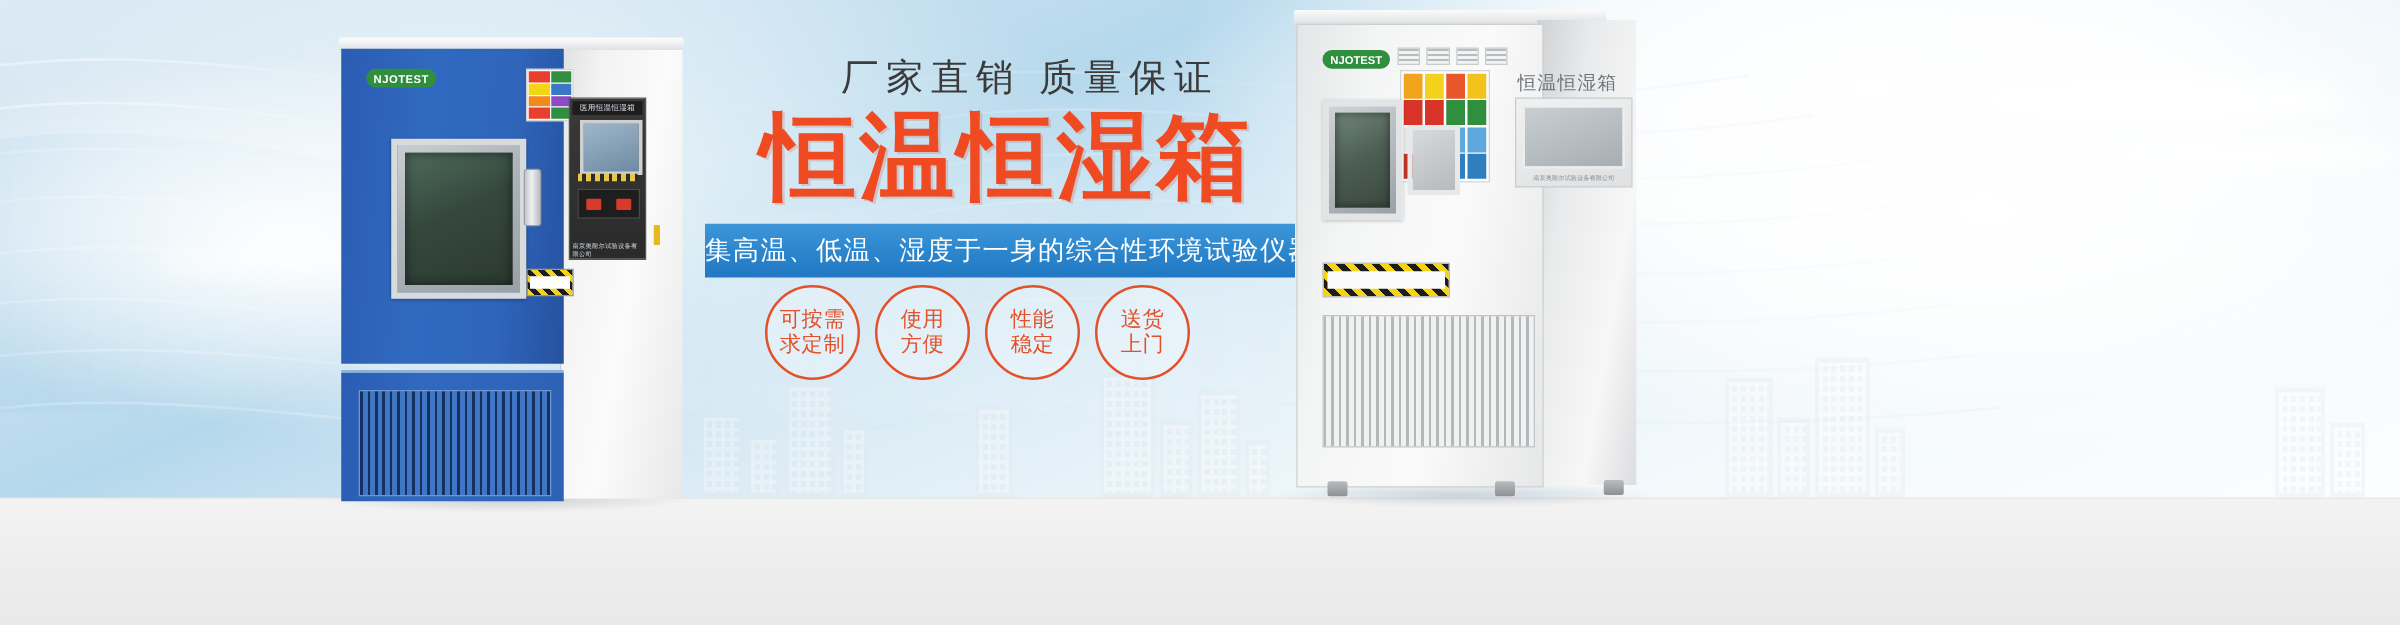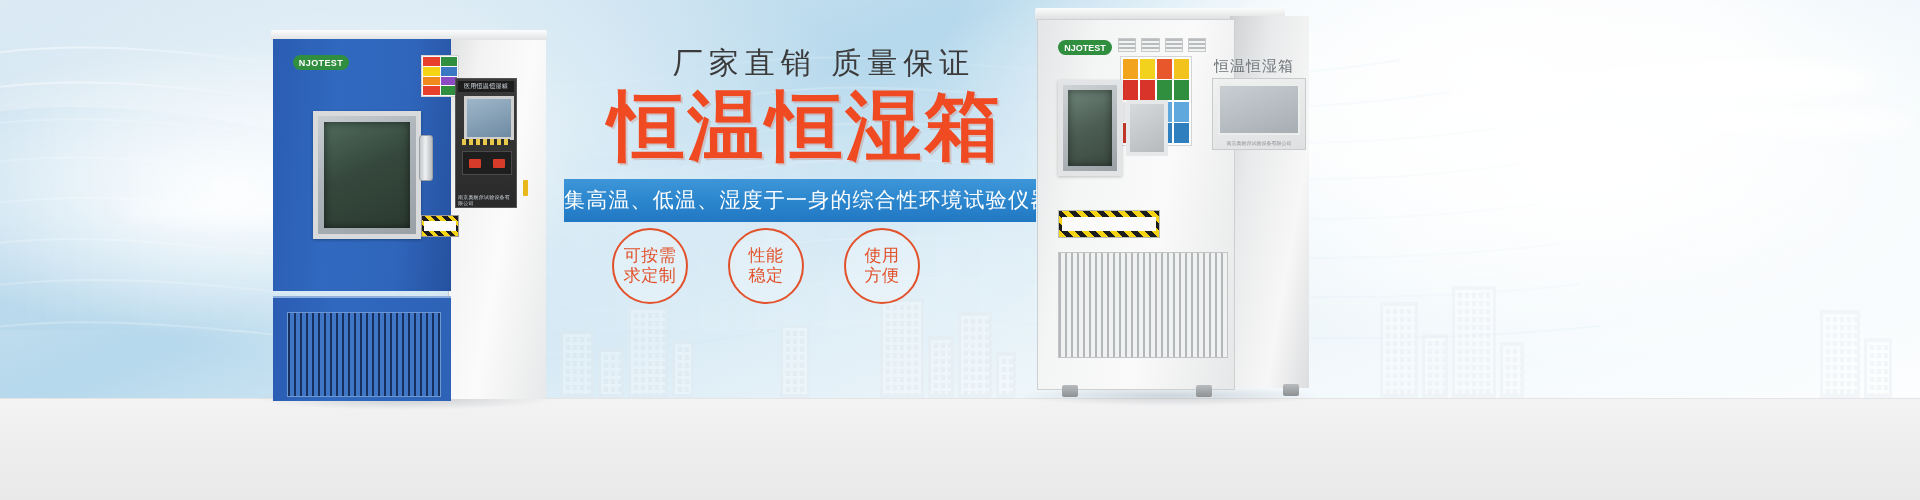--- a/index.html
+++ b/index.html
@@ -57,21 +57,21 @@
     text-shadow:2px 2px 0 rgba(200,45,10,.18);
   }
   .subbar{
     margin-top:12px;margin-left:18px;width:472px;
     background:linear-gradient(180deg,#3e96d8 0%,#2a85cd 55%,#2278c2 100%);
     color:#ffffff;font-size:21px;letter-spacing:1.2px;
     text-align:center;padding:7px 0 8px;white-space:nowrap;
   }
 
   
-  .circles{position:absolute;left:612px;top:228px;width:420px;display:flex;gap:40px;}
+  .circles{position:absolute;left:612px;top:228px;width:420px;display:flex;gap:12px;}
   .circle{
     width:72px;height:72px;border-radius:50%;
     border:2px solid #e2512a;
     display:flex;flex-direction:column;align-items:center;justify-content:center;
     color:#e2512a;font-size:17px;line-height:1.18;letter-spacing:.5px;
     background:rgba(255,255,255,.25);
   }
   .circle span{display:block;white-space:nowrap;}
 
   
@@ -378,26 +378,30 @@
     <div class="headline">恒温恒湿箱</div>
     <div class="subbar">集高温、低温、湿度于一身的综合性环境试验仪器</div>
   </div>
 
   <div class="circles">
     <div class="circle">
       <span>可按需</span>
       <span>求定制</span>
     </div>
     <div class="circle">
+      <span>使用</span>
+      <span>方便</span>
+    </div>
+    <div class="circle">
       <span>性能</span>
       <span>稳定</span>
     </div>
     <div class="circle">
-      <span>使用</span>
-      <span>方便</span>
+      <span>送货</span>
+      <span>上门</span>
     </div>
   </div>
 
 
   <div class="m2">
     <div class="m2-shadow"></div>
     <div class="m2-top"></div>
     <div class="m2-side"></div>
 
     <div class="m2-front">

